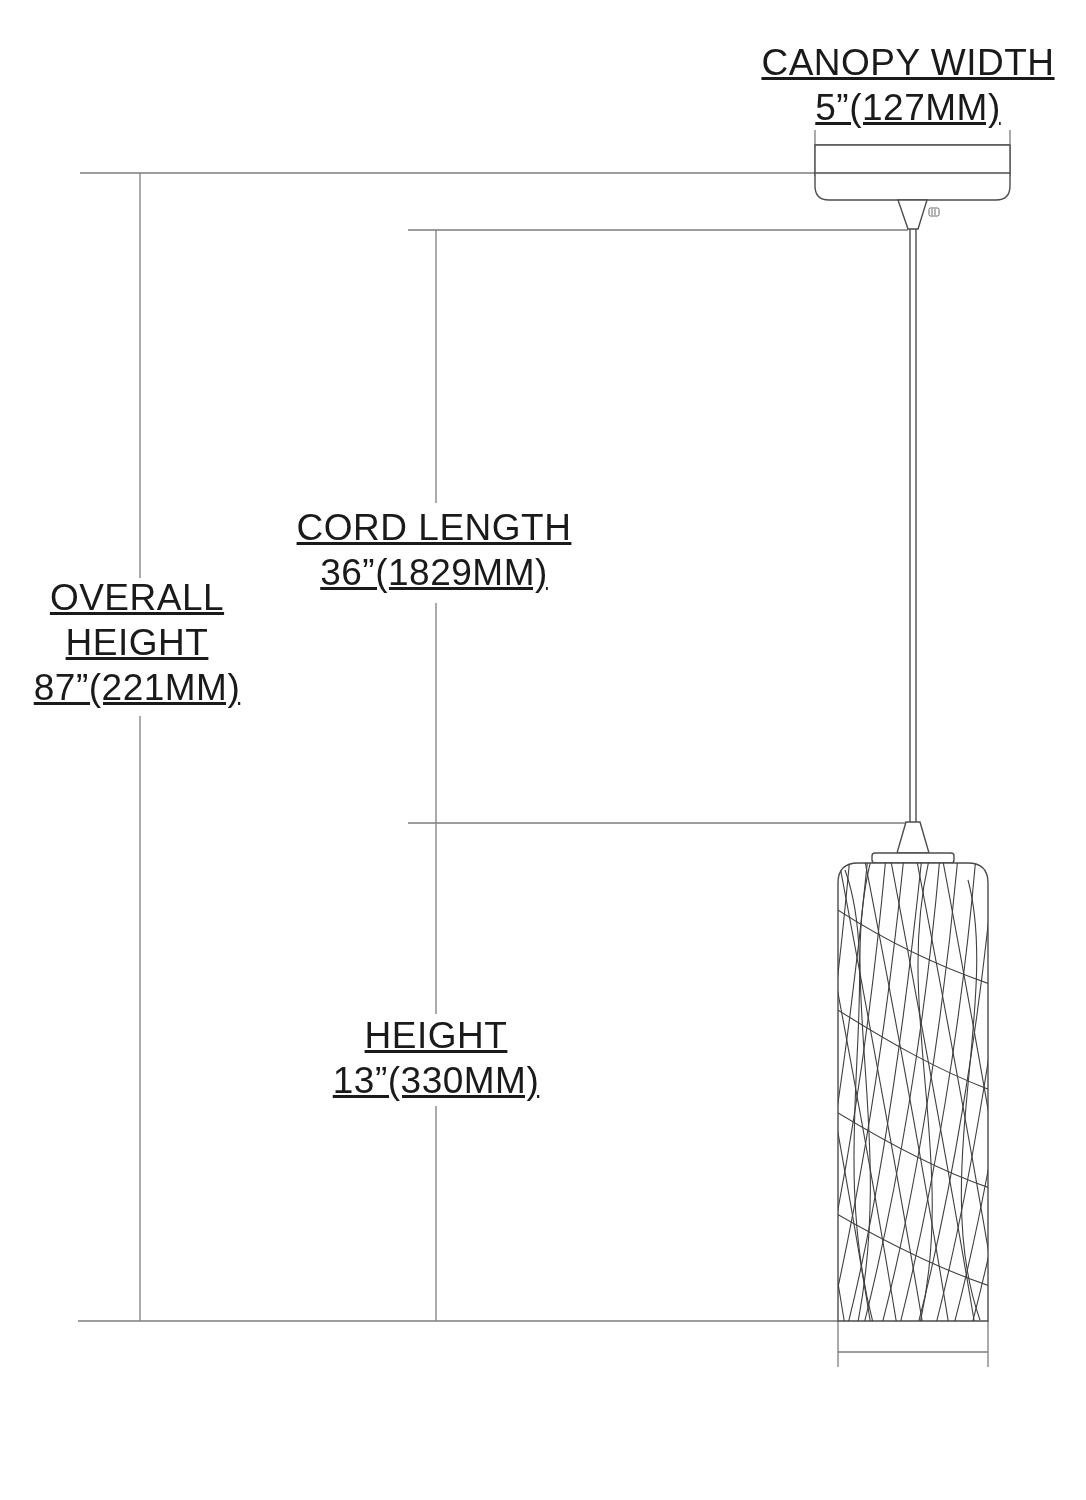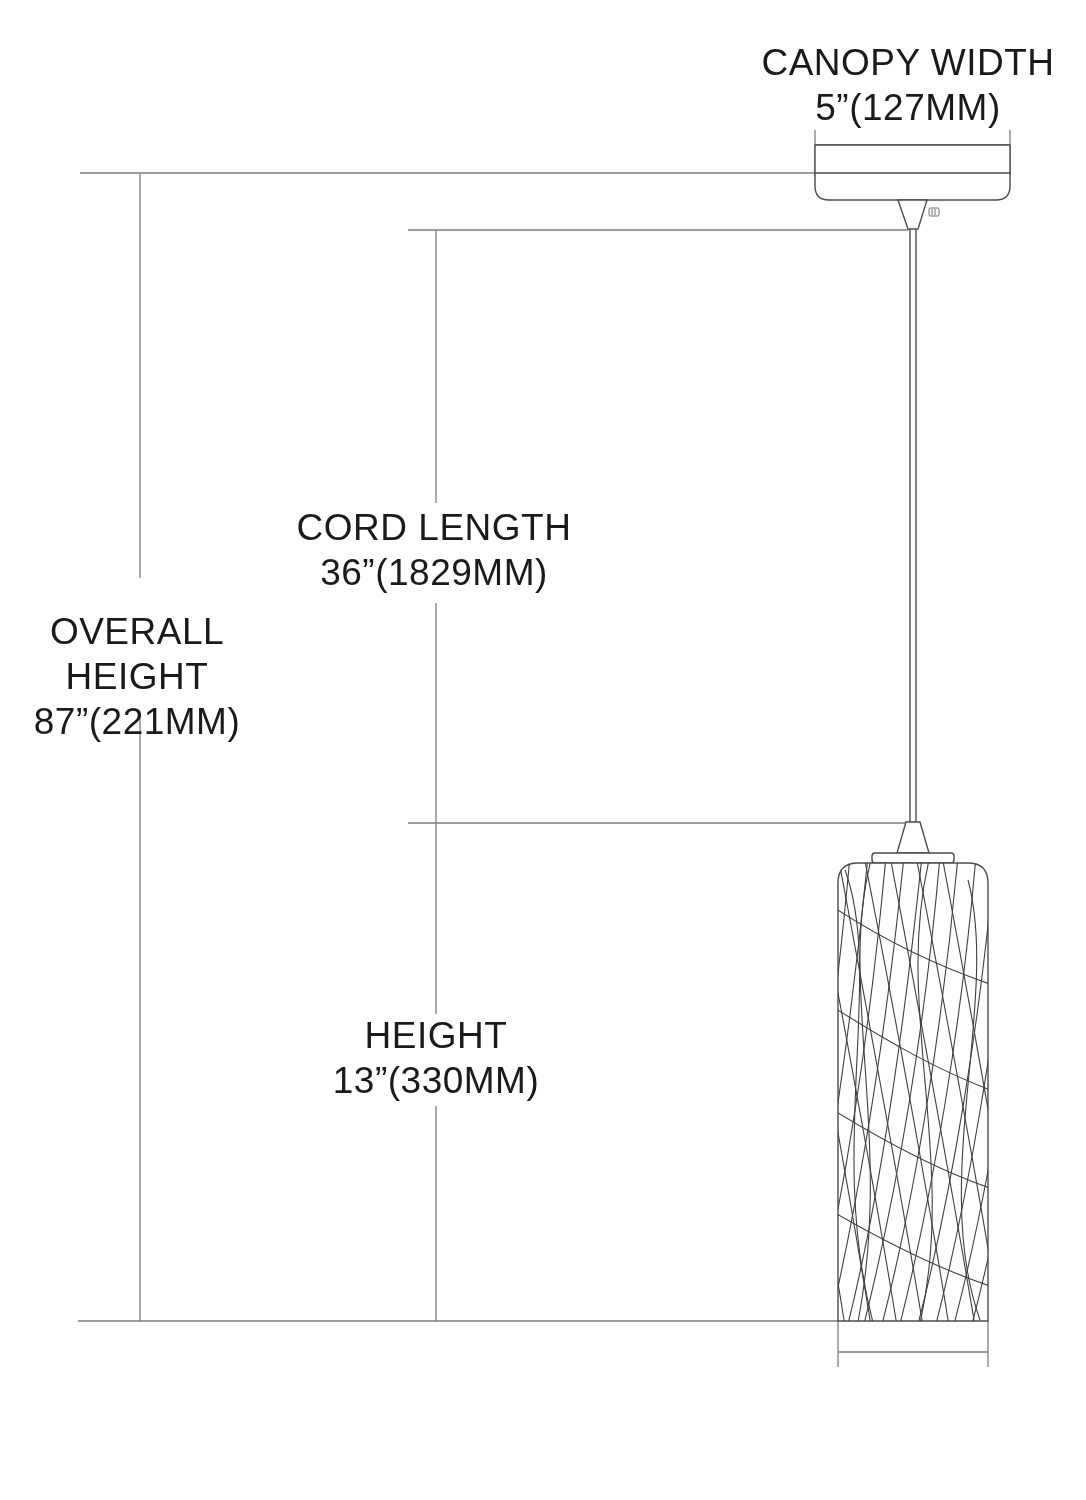--- a/index.html
+++ b/index.html
@@ -24,20 +24,21 @@
   .pat{stroke:var(--pattern);stroke-width:1.1;fill:none;}
   .label{
     position:absolute;
     transform:translateX(-50%);
     text-align:center;
     font-size:37px;
     line-height:45px;
     letter-spacing:0.5px;
     color:var(--text);
     white-space:nowrap;
+    text-decoration:underline;
   }
 </style>
 </head>
 <body>
 
 <div class="canvas">
 
   <svg class="linework" width="1086" height="1500" viewBox="0 0 1086 1500">
     <defs>
       <clipPath id="shadeClip">
@@ -131,21 +132,21 @@
       <path class="pat" d="M 968,880 C 1000,1000 930,1180 980,1320"></path>
       <path class="pat" d="M 845,870 C 885,980 825,1150 875,1330"></path>
     </g>
   </svg>
 
   <div class="label" style="left:908px;top:40px;">
     <div>CANOPY WIDTH</div>
     <div>5”(127MM)</div>
   </div>
 
-  <div class="label" style="left:137px;top:609px;">
+  <div class="label" style="left:137px;top:575px;">
     <div>OVERALL</div>
     <div>HEIGHT</div>
     <div>87”(221MM)</div>
   </div>
 
   <div class="label" style="left:434px;top:505px;">
     <div>CORD LENGTH</div>
     <div>36”(1829MM)</div>
   </div>
 

